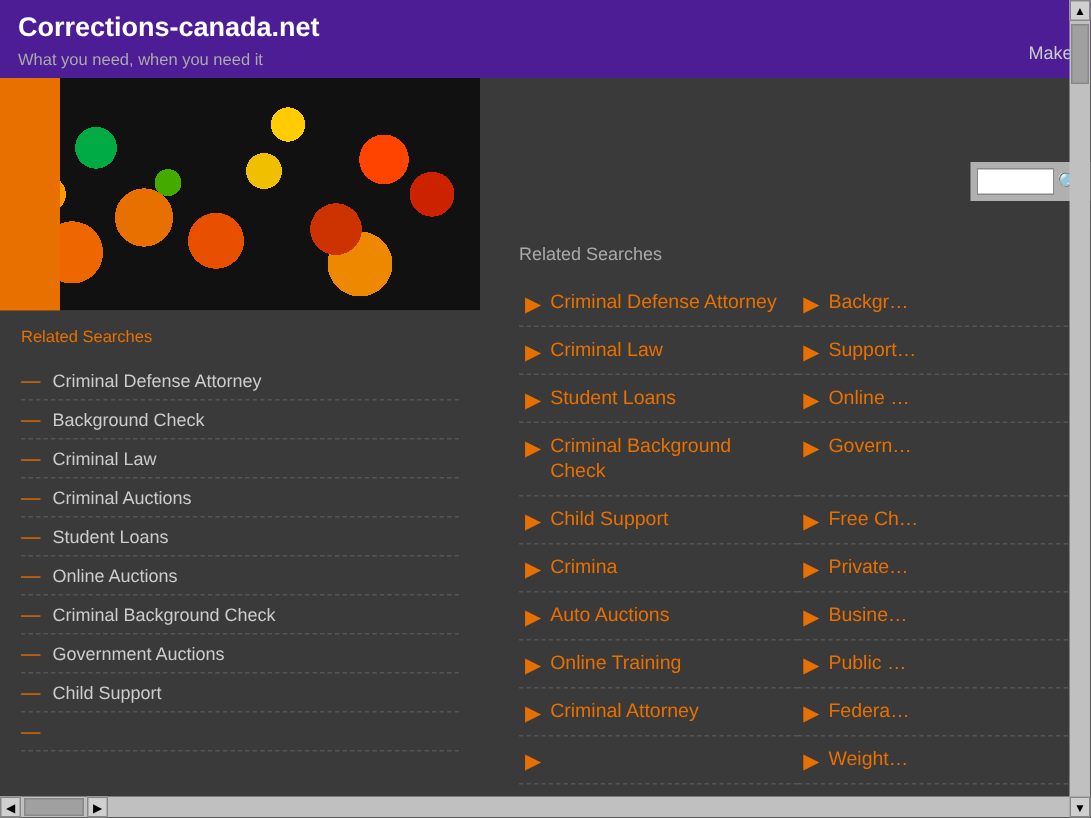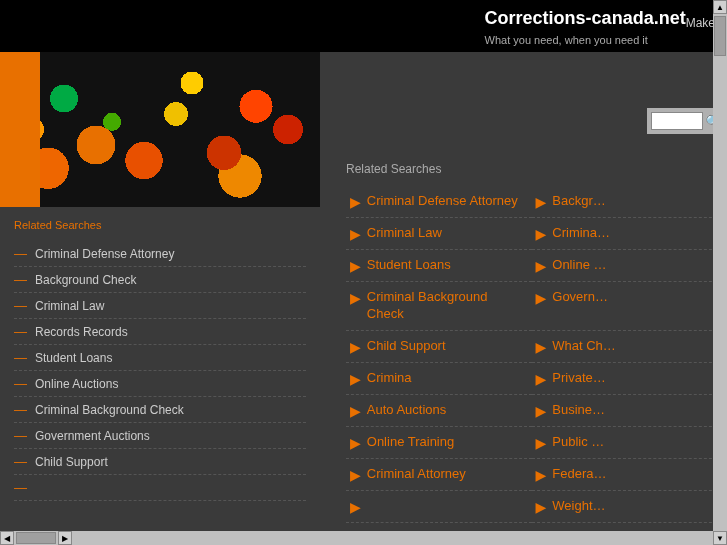--- a/index.html
+++ b/index.html
@@ -7,42 +7,42 @@
       width: 727px;
       height: 545px;
       overflow: hidden;
       font-family: Arial, Helvetica, sans-serif;
       background: #3a3a3a;
       position: relative;
     }
 
     
     #top-bar {
-      background: #000000;
+      background: #4c1d95;
       padding: 8px 12px 6px 12px;
       display: flex;
-      justify-content: flex-end;
+      justify-content: space-between;
       align-items: flex-start;
       height: 52px;
     }
     #site-title {
       font-size: 18px;
       font-weight: bold;
       color: #ffffff;
     }
     #site-tagline {
       font-size: 11px;
       color: #aaaaaa;
       margin-top: 5px;
     }
     #make-link {
       font-size: 12px;
       color: #cccccc;
       text-decoration: none;
-      margin-top: 8px;
+      margin-top: 20px;
     }
 
     
     #hero {
       width: 320px;
       height: 155px;
       position: absolute;
       top: 52px;
       left: 0;
       background: #1a1a1a;
@@ -275,21 +275,21 @@
       <div class="left-link-item">
         <span class="left-arrow">—</span>
         <span class="left-link-text">Background Check</span>
       </div>
       <div class="left-link-item">
         <span class="left-arrow">—</span>
         <span class="left-link-text">Criminal Law</span>
       </div>
       <div class="left-link-item">
         <span class="left-arrow">—</span>
-        <span class="left-link-text">Records Records</span>
+        <span class="left-link-text">Criminal Auctions</span>
       </div>
       <div class="left-link-item">
         <span class="left-arrow">—</span>
         <span class="left-link-text">Student Loans</span>
       </div>
       <div class="left-link-item">
         <span class="left-arrow">—</span>
         <span class="left-link-text">Online Auctions</span>
       </div>
       <div class="left-link-item">
@@ -320,21 +320,21 @@
       <div class="main-link-item">
         <span class="main-arrow">▶</span>
         <span class="main-link-text">Backgr…</span>
       </div>
       <div class="main-link-item">
         <span class="main-arrow">▶</span>
         <span class="main-link-text">Criminal Law</span>
       </div>
       <div class="main-link-item">
         <span class="main-arrow">▶</span>
-        <span class="main-link-text">Crimina…</span>
+        <span class="main-link-text">Support…</span>
       </div>
       <div class="main-link-item">
         <span class="main-arrow">▶</span>
         <span class="main-link-text">Student Loans</span>
       </div>
       <div class="main-link-item">
         <span class="main-arrow">▶</span>
         <span class="main-link-text">Online …</span>
       </div>
       <div class="main-link-item">
@@ -344,21 +344,21 @@
       <div class="main-link-item">
         <span class="main-arrow">▶</span>
         <span class="main-link-text">Govern…</span>
       </div>
       <div class="main-link-item">
         <span class="main-arrow">▶</span>
         <span class="main-link-text">Child Support</span>
       </div>
       <div class="main-link-item">
         <span class="main-arrow">▶</span>
-        <span class="main-link-text">What Ch…</span>
+        <span class="main-link-text">Free Ch…</span>
       </div>
       <div class="main-link-item">
         <span class="main-arrow">▶</span>
         <span class="main-link-text">Crimina</span>
       </div>
       <div class="main-link-item">
         <span class="main-arrow">▶</span>
         <span class="main-link-text">Private…</span>
       </div>
       <div class="main-link-item">

